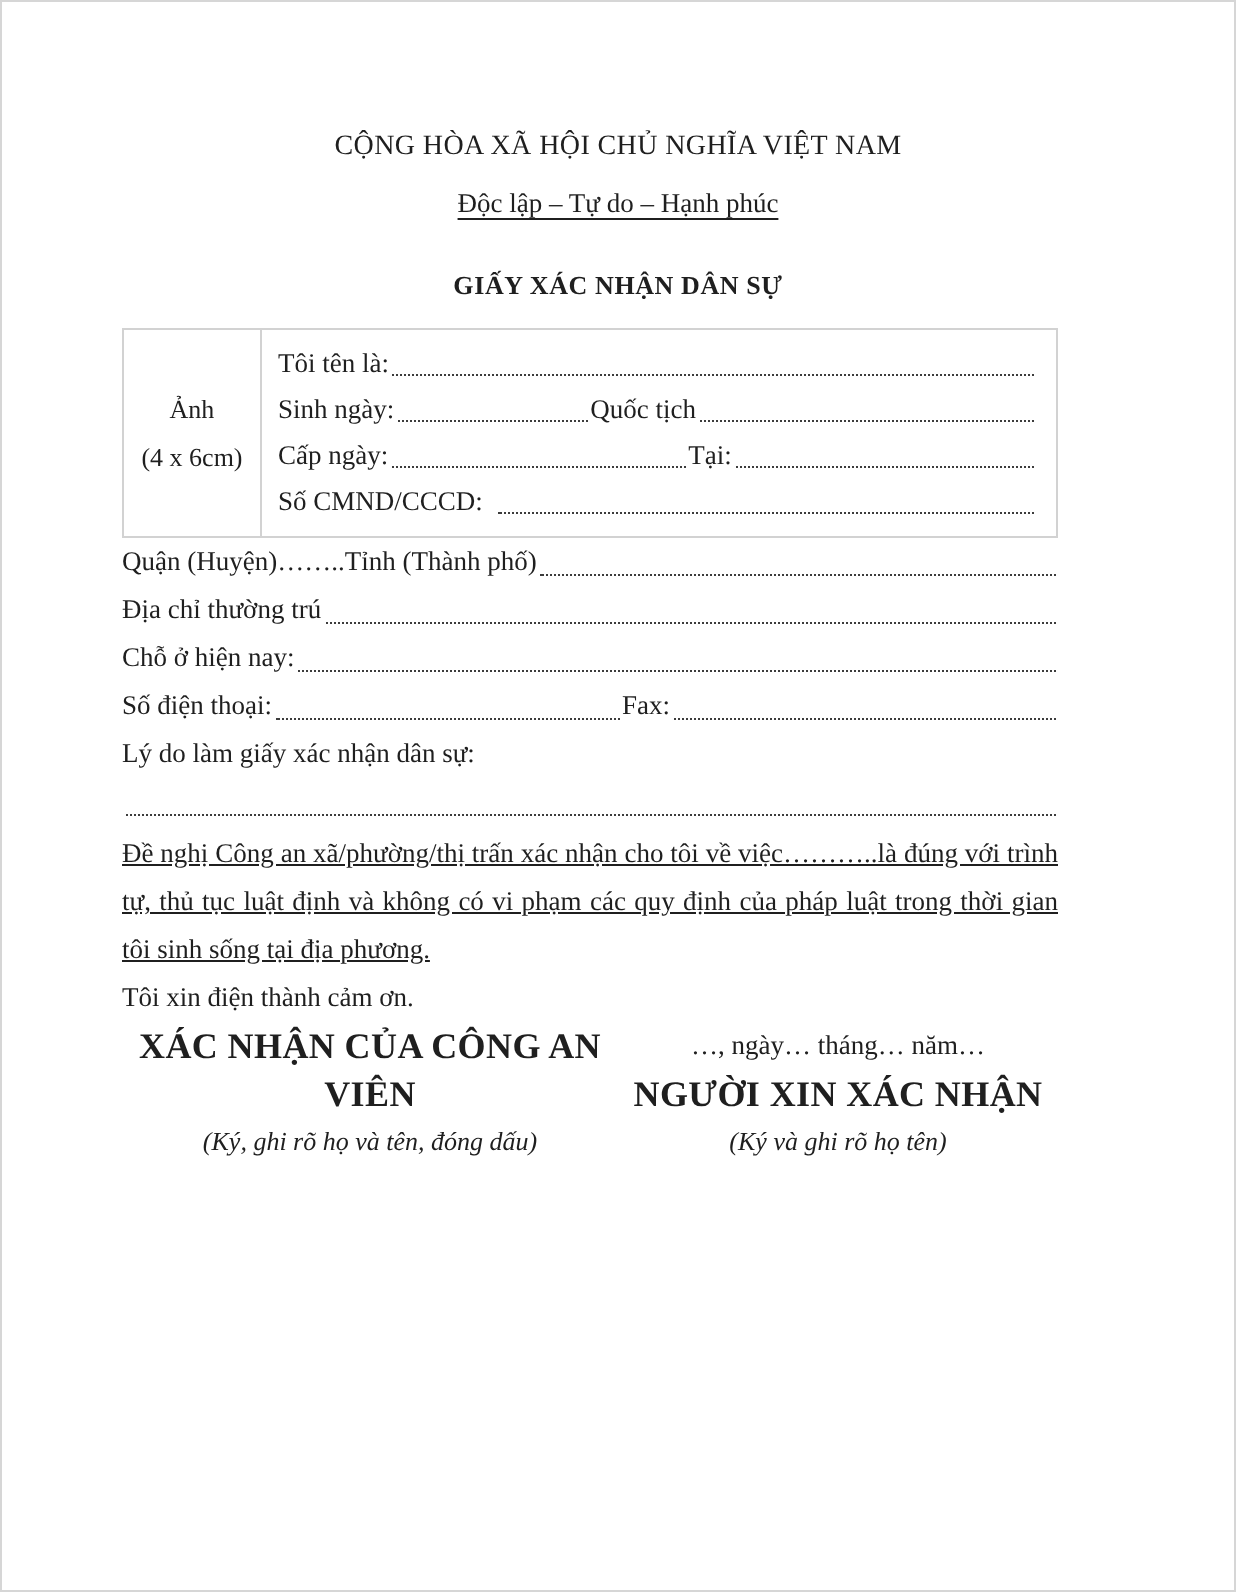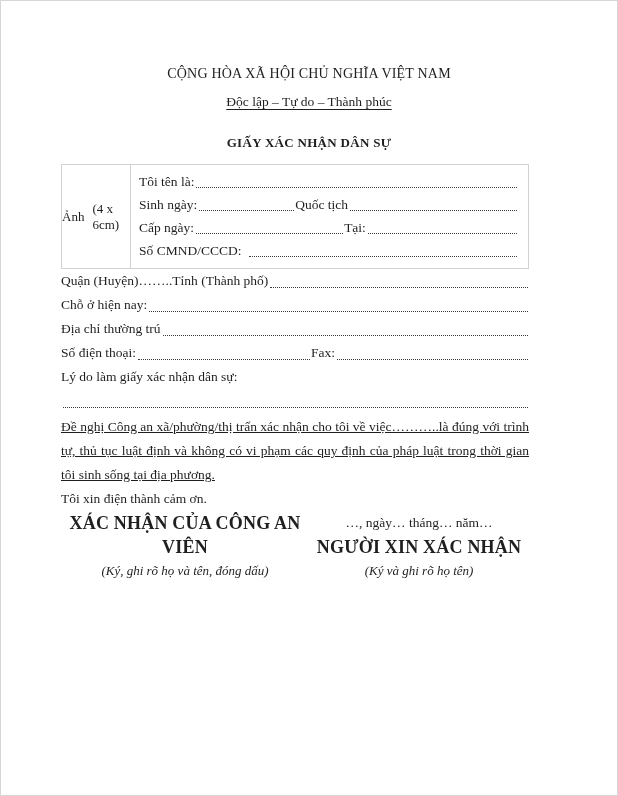--- a/index.html
+++ b/index.html
@@ -28,21 +28,21 @@
   .lead{flex:1 1 auto;border-bottom:1.4px dotted #3c3c3c;margin:0 1px 5px 2px;min-width:10px;}
   .lead.w95{flex:0 0 95px;}
   .lead.w147{flex:0 0 147px;}
   .lead.w172{flex:0 0 172px;}
   .gap{width:6px;}
 
   
   .info-box{display:flex;border:1px solid #d2d2d2;margin-top:3px;}
   .photo-cell{
     width:68px;flex:0 0 68px;border-right:1px solid #d2d2d2;
-    display:flex;flex-direction:row;align-items:center;justify-content:center;
+    display:flex;flex-direction:column;align-items:center;justify-content:center;
     gap:8px;font-size:13px;
   }
   .box-rows{flex:1 1 auto;padding:5px 10px 6px 8px;min-width:0;}
   .box-rows .line{height:23px;line-height:23px;}
 
   .para{
     margin-top:2px;text-align:justify;line-height:24px;
     font-size:13.5px;
     text-decoration:underline;
   }
@@ -58,21 +58,21 @@
   .sig-date{line-height:24px;font-size:13.5px;}
 </style>
 </head>
 <body>
 
 <div class="page">
 
   <div class="hdr">
     <div class="hdr-national">CỘNG HÒA XÃ HỘI CHỦ NGHĨA VIỆT NAM</div>
     <div class="hdr-motto">
-      <span>Độc lập – Tự do – Thành phúc</span>
+      <span>Độc lập – Tự do – Hạnh phúc</span>
     </div>
     <div class="hdr-title">GIẤY XÁC NHẬN DÂN SỰ</div>
   </div>
 
   <div class="content">
 
 
     <div class="info-box">
       <div class="photo-cell">
         <span>Ảnh</span>
@@ -102,26 +102,26 @@
         </div>
       </div>
     </div>
 
     <div class="line">
       <span>Quận (Huyện)……..Tỉnh (Thành phố)</span>
       <span class="lead"></span>
     </div>
 
     <div class="line">
-      <span>Chỗ ở hiện nay:</span>
+      <span>Địa chỉ thường trú</span>
       <span class="lead"></span>
     </div>
 
     <div class="line">
-      <span>Địa chỉ thường trú</span>
+      <span>Chỗ ở hiện nay:</span>
       <span class="lead"></span>
     </div>
 
     <div class="line">
       <span>Số điện thoại:</span>
       <span class="lead w172"></span>
       <span>Fax:</span>
       <span class="lead"></span>
     </div>
 

